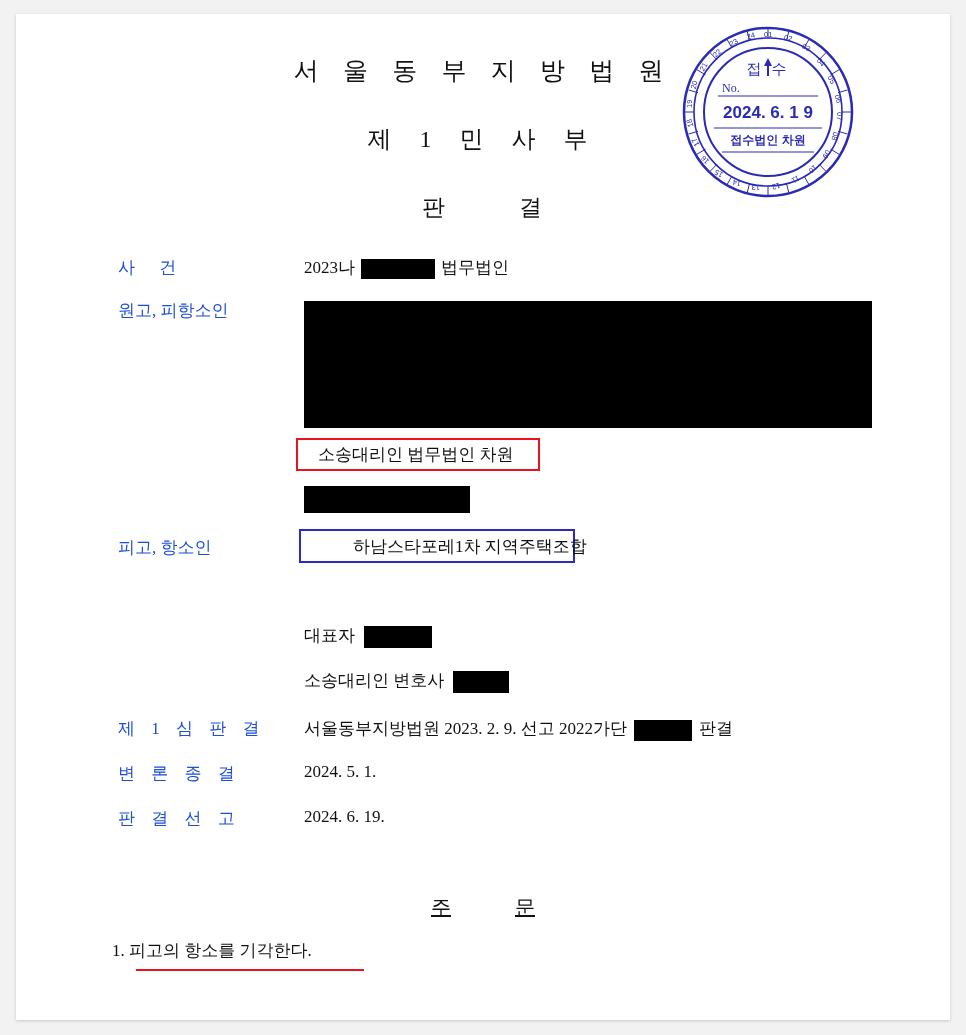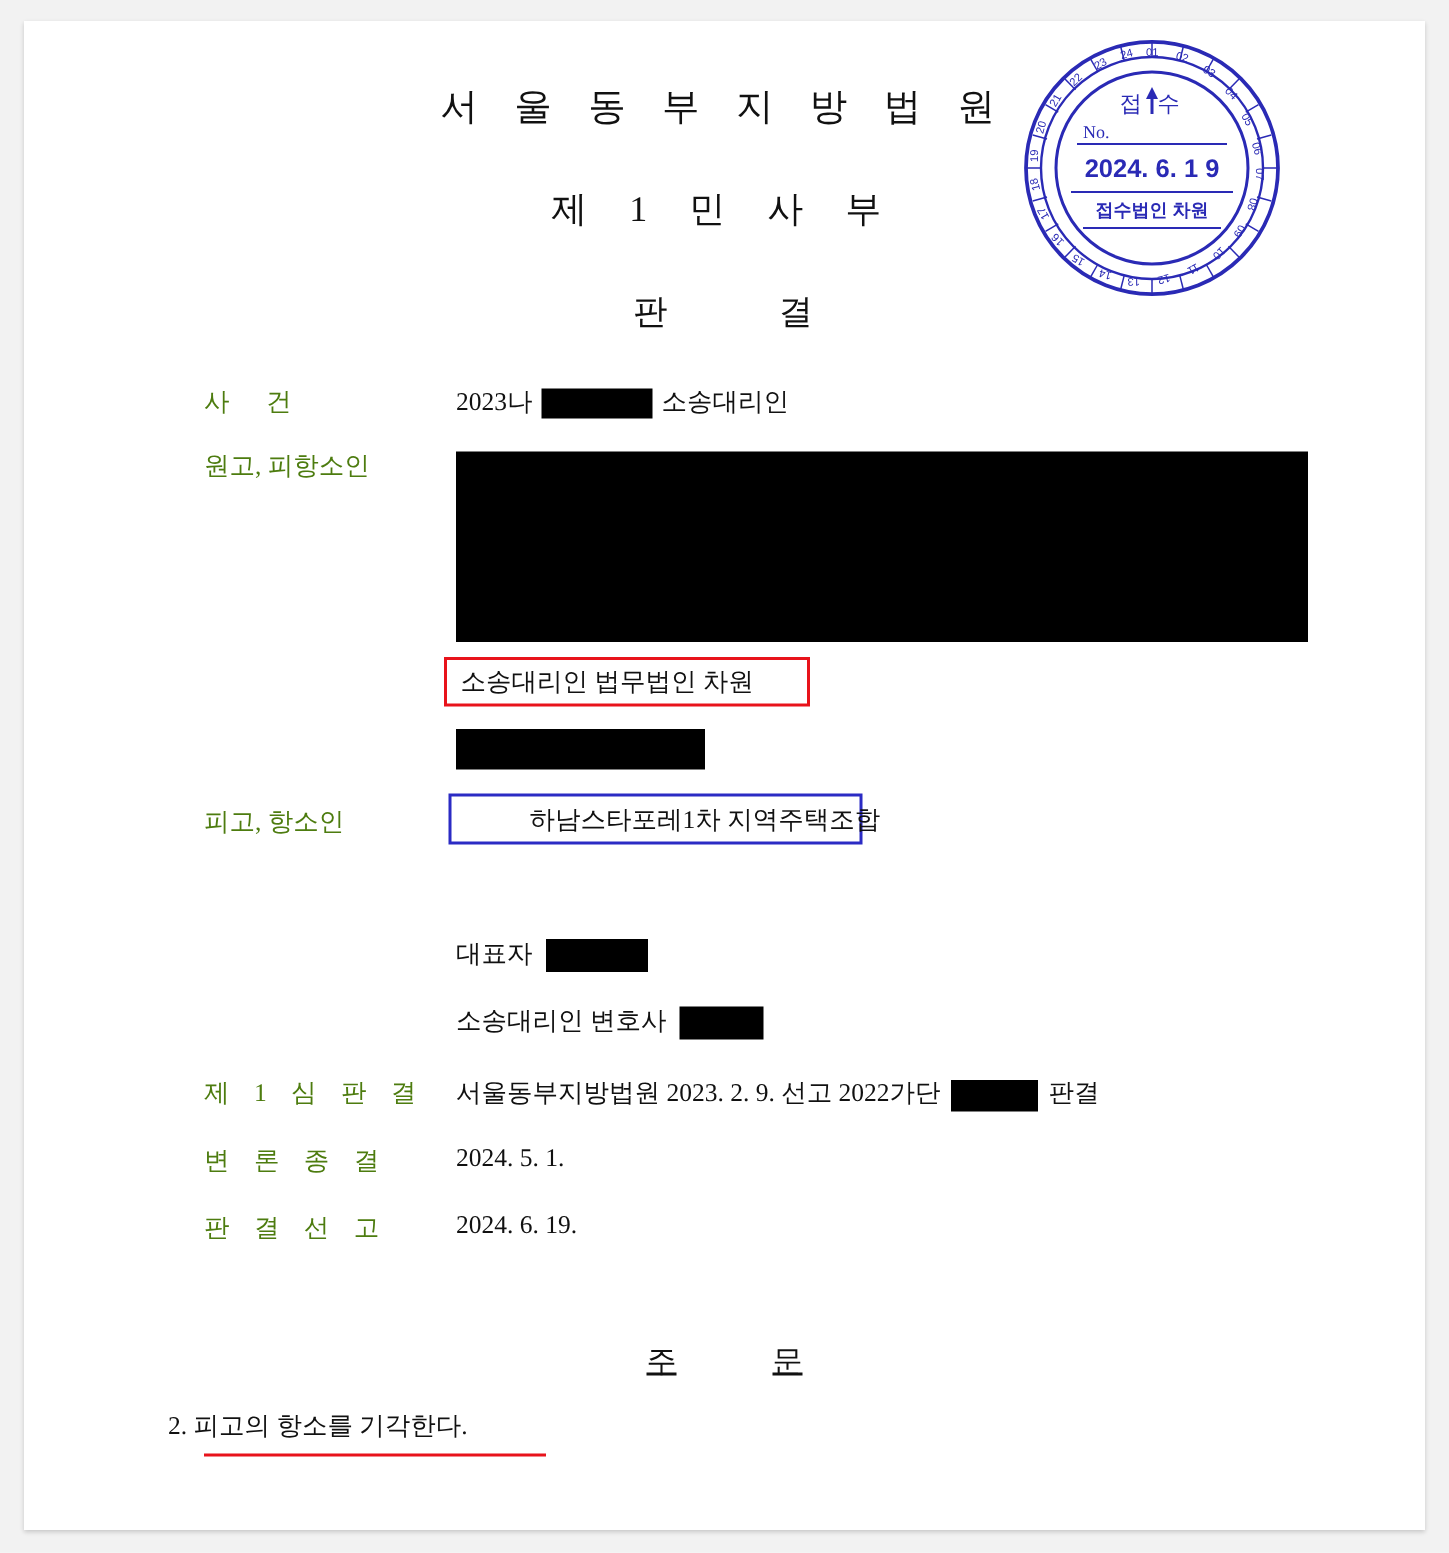--- a/index.html
+++ b/index.html
@@ -65,24 +65,24 @@
   .stamp {
     position: absolute;
     left: 662px;
     top: 8px;
     width: 180px;
     height: 180px;
   }
   .stamp svg { display:block; }
   .label {
     position: absolute;
-    left: 120px;
+    left: 102px;
     width: 160px;
     font-size: 17px;
-    color: #4d7c0f;
+    color: #1d4ed8;
     white-space: nowrap;
   }
   .label.spaced { letter-spacing: 10px; }
   .label.spaced6 { letter-spacing: 6px; }
   .value {
     position: absolute;
     left: 288px;
     font-size: 17px;
     color: #111;
     white-space: nowrap;
@@ -206,28 +206,28 @@
         <line x1="40" y1="74" x2="140" y2="74" stroke="#2a2ab5" stroke-width="1.2"></line>
         <text x="90" y="96" text-anchor="middle" fill="#2a2ab5" font-family="Liberation Sans, sans-serif" font-size="17" font-weight="bold">2024.  6.  1 9</text>
         <line x1="36" y1="106" x2="144" y2="106" stroke="#2a2ab5" stroke-width="1.2"></line>
         <text x="90" y="122" text-anchor="middle" fill="#2a2ab5" font-family="Liberation Sans, sans-serif" font-size="12" font-weight="bold">접수법인 차원</text>
         <line x1="44" y1="130" x2="136" y2="130" stroke="#2a2ab5" stroke-width="1.2"></line>
       </svg>
     </div>
 
     <div class="label spaced" style="top:242px;">사        건</div>
     <div class="value" style="top:242px;">
-      <span>2023나</span><span class="redact" style="width:74px;height:20px;margin:0 6px;"></span><span>소송대리인</span>
+      <span>2023나</span><span class="redact" style="width:74px;height:20px;margin:0 6px;"></span><span>법무법인</span>
     </div>
 
     <div class="label" style="top:285px;">원고, 피항소인</div>
     <div class="redact-block" style="left:288px; top:287px; width:568px; height:127px;"></div>
 
     <div class="box-red" style="left:280px; top:424px; width:244px; height:33px;"></div>
-    <div class="value" style="top:429px; left:291px; color:#111;">소송대리인 법무법인 차원</div>
+    <div class="value" style="top:429px; left:302px; color:#111;">소송대리인 법무법인 차원</div>
     <div class="redact-block" style="left:288px; top:472px; width:166px; height:27px;"></div>
 
     <div class="label" style="top:522px;">피고, 항소인</div>
     <div class="box-blue" style="left:283px; top:515px; width:276px; height:34px;"></div>
     <div class="value" style="top:521px; left:293px;margin-left:44px;">하남스타포레1차 지역주택조합</div>
 
 
     <div class="value" style="top:610px;">
       <span>대표자</span><span class="redact" style="width:68px;height:22px;margin-left:9px;"></span>
     </div>
@@ -244,17 +244,17 @@
     <div class="label spaced6" style="top:748px;">변 론 종 결</div>
     <div class="value" style="top:748px;">2024.  5.  1.</div>
 
     <div class="label spaced6" style="top:793px;">판 결 선 고</div>
     <div class="value" style="top:793px;">2024.  6.  19.</div>
 
     <div class="section-title" style="top:880px;text-decoration:underline;">
       <span>주</span><span class="sp"></span><span>문</span>
     </div>
 
-    <div class="order-item" style="left:96px; top:925px;">2. 피고의 항소를 기각한다.</div>
+    <div class="order-item" style="left:96px; top:925px;">1. 피고의 항소를 기각한다.</div>
     <div class="underline-red" style="left:120px; top:955px; width:228px;"></div>
 
   </div>
 </div>
 
 </body></html>

